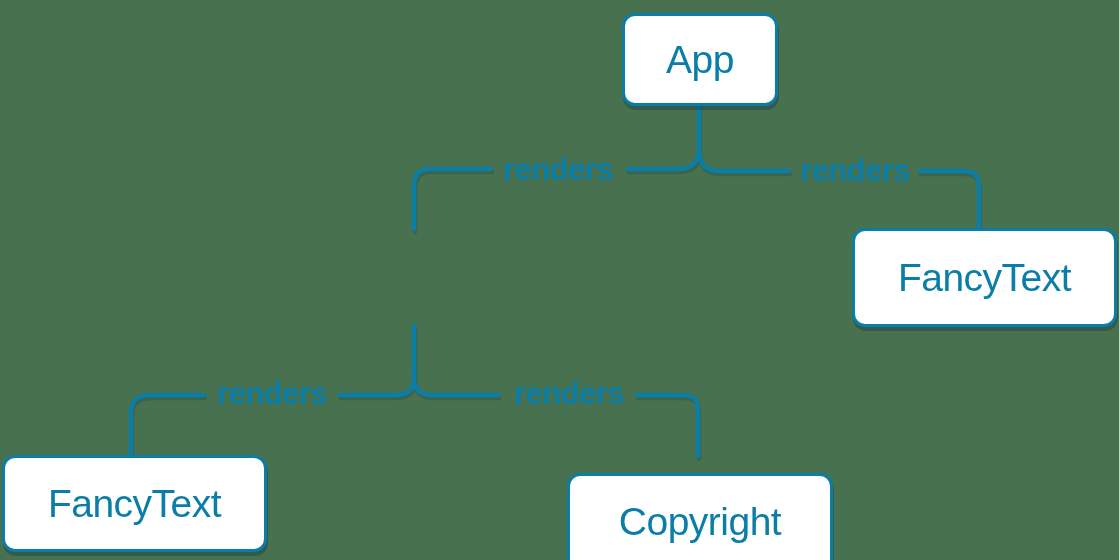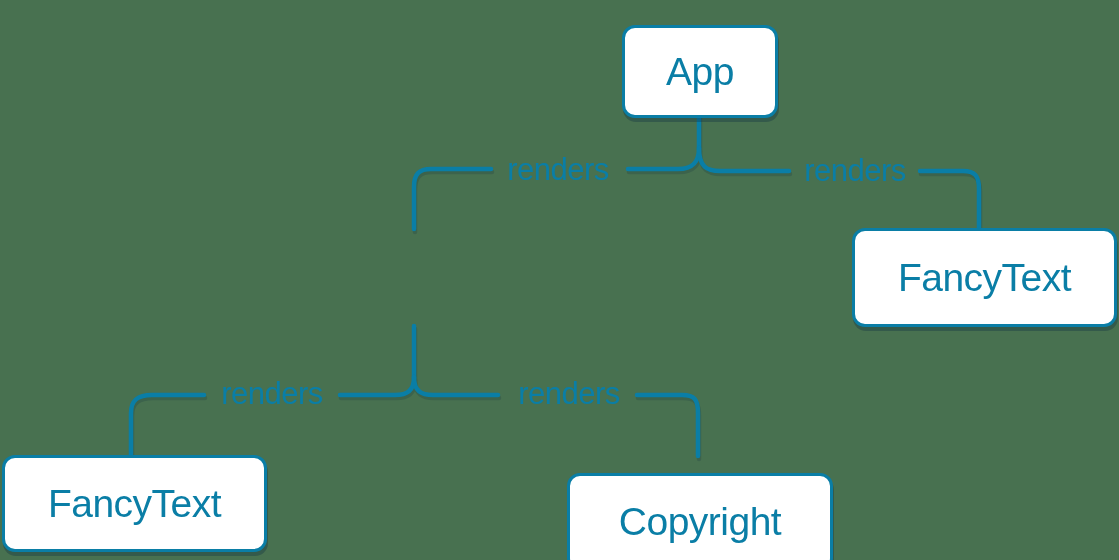--- a/index.html
+++ b/index.html
@@ -44,31 +44,31 @@
     display: flex;
     align-items: center;
     justify-content: center;
     color: var(--accent);
     font-size: 39px;
     font-weight: 500;
     letter-spacing: -0.5px;
     box-shadow: 1px 4px 0 var(--shadow);
     white-space: nowrap;
   }
-  .node-app            { left: 622px; top: 25px;   width: 156px; height: 93px; }
+  .node-app            { left: 622px; top: 13px;   width: 156px; height: 93px; }
   .node-inspiration    { left: 197px; top: 228px; width: 461px; height: 97px; }
   .node-fancytext-top  { left: 852px; top: 228px; width: 265px; height: 99px; }
   .node-fancytext-bot  { left: 2px;   top: 455px; width: 265px; height: 97px; }
   .node-copyright      { left: 567px; top: 473px; width: 266px; height: 98px; }
   .edge-label {
     position: absolute;
     transform: translate(-50%, -50%);
     color: var(--accent);
     font-size: 31px;
-    font-weight: 400;
+    font-weight: 700;
     letter-spacing: -0.5px;
     white-space: nowrap;
   }
   .edge-label-0 { left: 558px; top: 170px; }
   .edge-label-1 { left: 855px; top: 171px; }
   .edge-label-2 { left: 272px; top: 394px; }
   .edge-label-3 { left: 569px; top: 394px; }
 </style>
 </head>
 <body>

